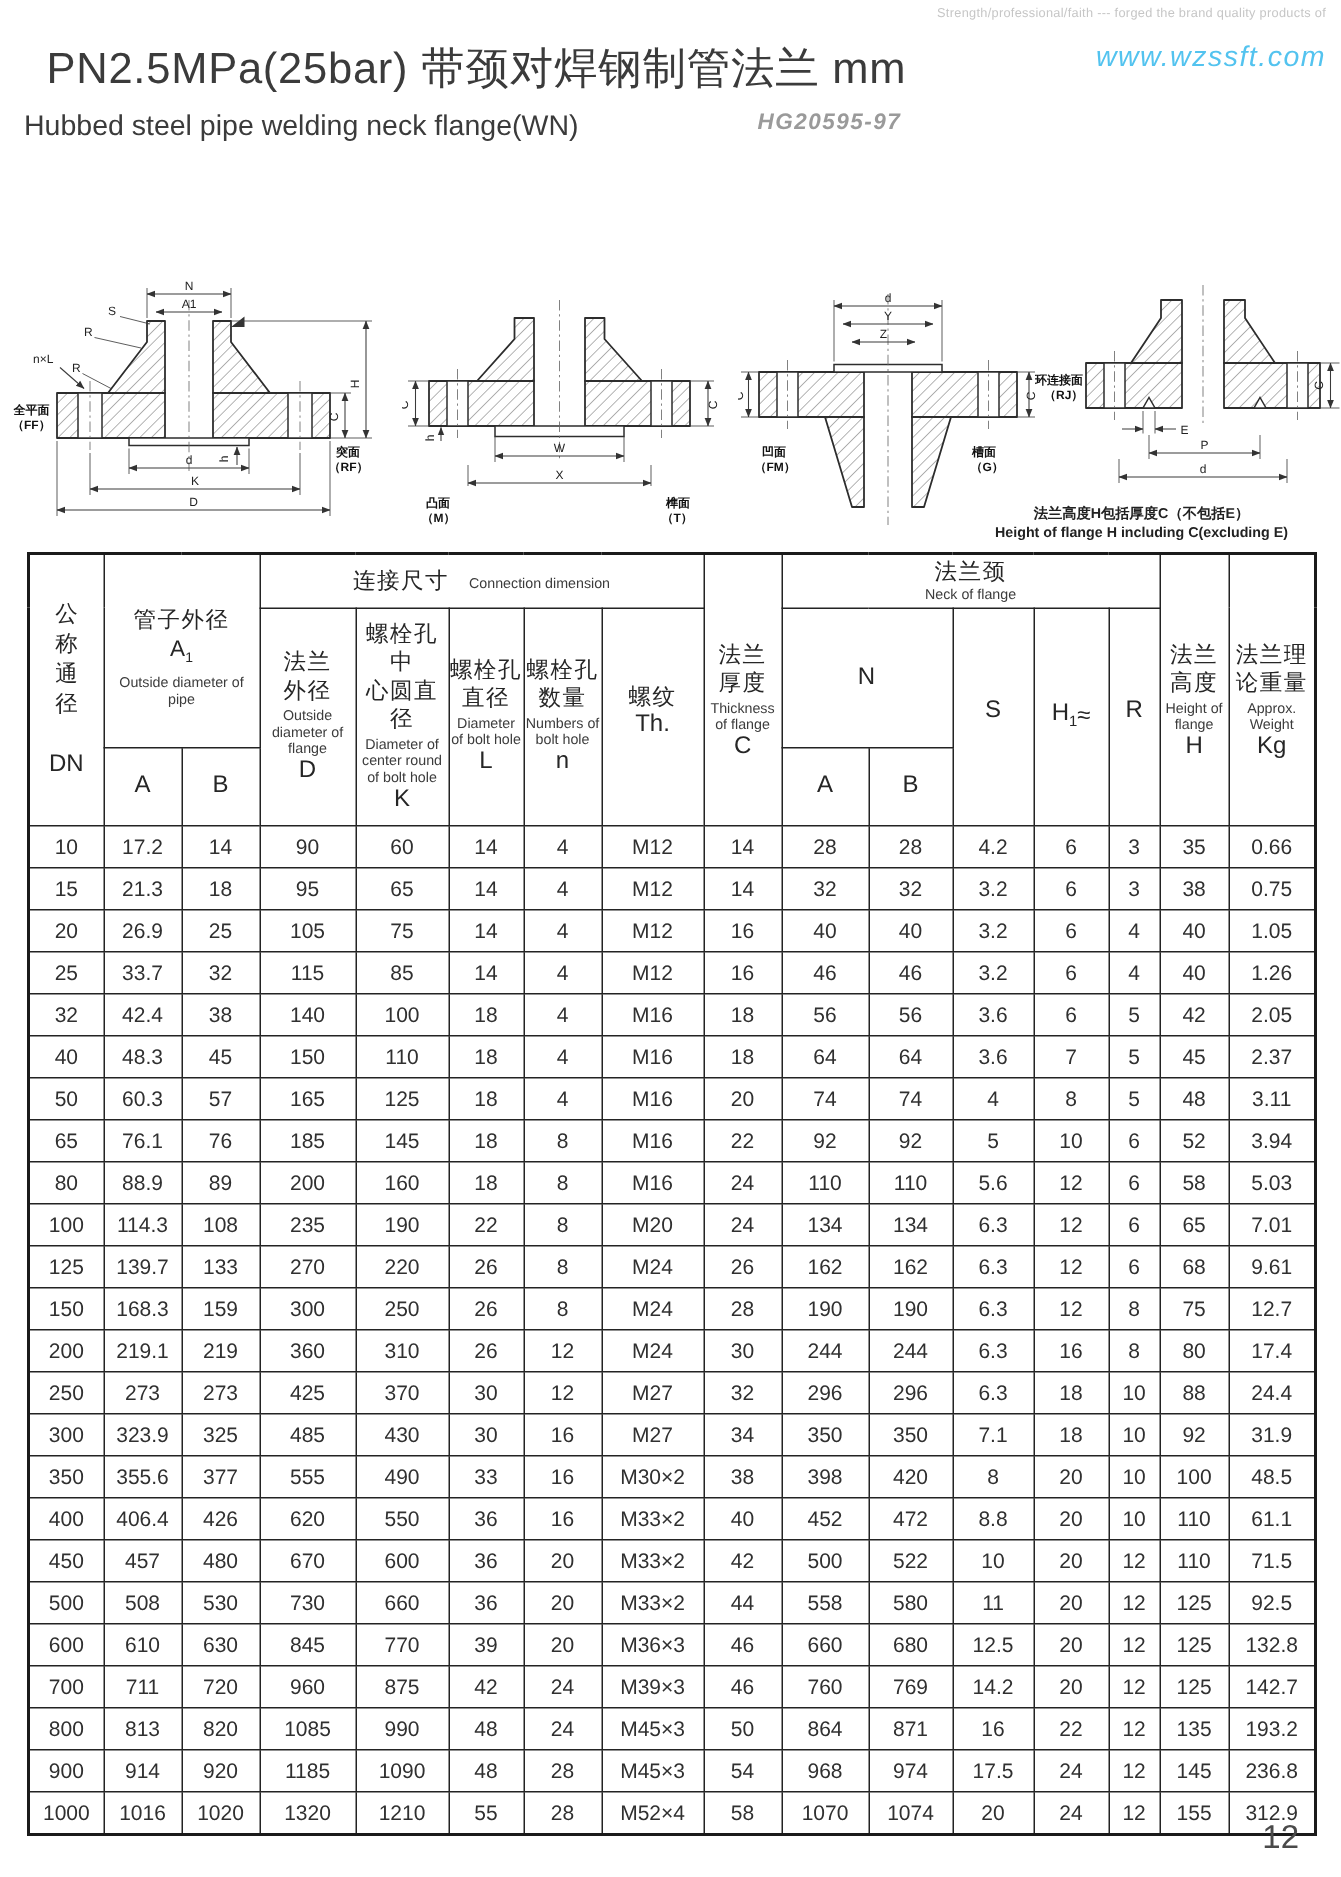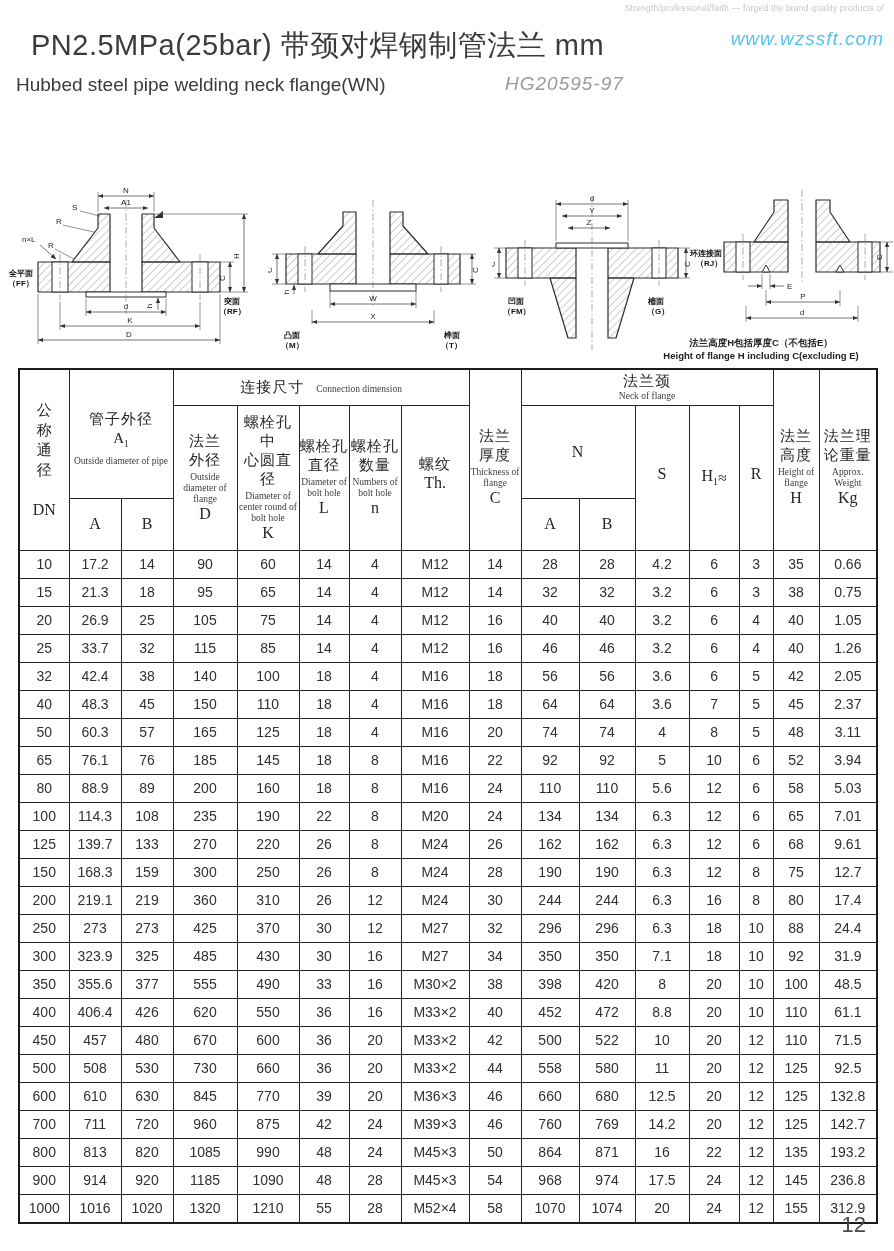--- a/index.html
+++ b/index.html
@@ -4,39 +4,39 @@
 <style>
   html,body{margin:0;padding:0;background:#fff;}
   body{font-family:"Liberation Sans","DejaVu Sans",sans-serif;color:#2f2f2f;}
   #page{position:relative;width:894px;height:1251px;background:#fff;overflow:hidden;}
 
   
   .slogan{position:absolute;top:3px;right:10px;font-size:8.5px;color:#c6c6c6;letter-spacing:.2px;}
   .website{position:absolute;top:28px;right:10px;font-size:19px;font-style:italic;color:#53c3ef;letter-spacing:1px;}
   .title{position:absolute;top:26px;left:16px;font-size:29px;color:#3b3b3b;letter-spacing:.5px;white-space:nowrap;margin-left:15px;}
   .subtitle{position:absolute;top:74px;left:16px;font-size:19px;color:#3b3b3b;}
-  .standard{position:absolute;top:73px;left:505px;font-size:19px;font-style:italic;font-weight:400;color:#9a9a9a;letter-spacing:1px;}
+  .standard{position:absolute;top:73px;left:505px;font-size:15px;font-style:italic;font-weight:700;color:#9a9a9a;letter-spacing:1px;}
 
   
   .dwg{position:absolute;}
   svg text{font-size:8px;fill:#222;font-family:inherit;}
   svg text.fc{font-size:8px;font-weight:700;fill:#111;}
   .ht{fill:url(#hch);stroke:#2d2d2d;stroke-width:1.2;stroke-linejoin:round;}
   .wf{fill:#fff;stroke:#2d2d2d;stroke-width:1;}
   .dm{stroke:#3a3a3a;stroke-width:.7;marker-start:url(#arw);marker-end:url(#arw);}
   .dme{stroke:#3a3a3a;stroke-width:.7;marker-end:url(#arw);}
   .ex{stroke:#3a3a3a;stroke-width:.55;}
   .cl{stroke:#666;stroke-width:.55;stroke-dasharray:7 2.5 1.5 2.5;}
   .dwg-note{position:absolute;left:628px;top:336px;width:266px;text-align:center;font-size:9.5px;font-weight:700;color:#222;line-height:13px;}
 
   
   table.spec{position:absolute;left:18px;top:368px;width:858px;border-collapse:collapse;table-layout:fixed;border:2px solid #1b1b1b;}
   table.spec th,table.spec td{border:1.5px solid #232323;text-align:center;vertical-align:middle;padding:0;}
   table.spec td{font-size:14px;height:27px;color:#303030;}
-  th{font-weight:400;font-family:Liberation Serif, serif;}
+  th{font-weight:400;}
   .r1{height:36px;}.r2{height:72px;}.r3{height:40px;}
   .cn{font-size:15px;color:#262626;line-height:19px;letter-spacing:1px;}
   .en{font-size:9.5px;color:#3c3c3c;line-height:11px;letter-spacing:0;margin-top:2px;}
   .letter{font-size:16px;color:#262626;}
   .colcell{display:flex;flex-direction:column;height:100%;align-items:center;justify-content:flex-start;padding-top:7px;box-sizing:border-box;}
   .colcell .letter{margin-top:auto;padding-bottom:8px;}
   .vtxt{width:17px;margin:0 auto;word-break:break-all;line-height:20px;font-size:15px;color:#262626;}
   .dncell{display:flex;flex-direction:column;height:100%;align-items:center;justify-content:center;gap:21px;}
   .botcell{display:flex;flex-direction:column;height:100%;align-items:center;justify-content:flex-end;padding-bottom:8px;box-sizing:border-box;}
   .midcell{display:flex;flex-direction:row;height:100%;align-items:center;justify-content:center;}

